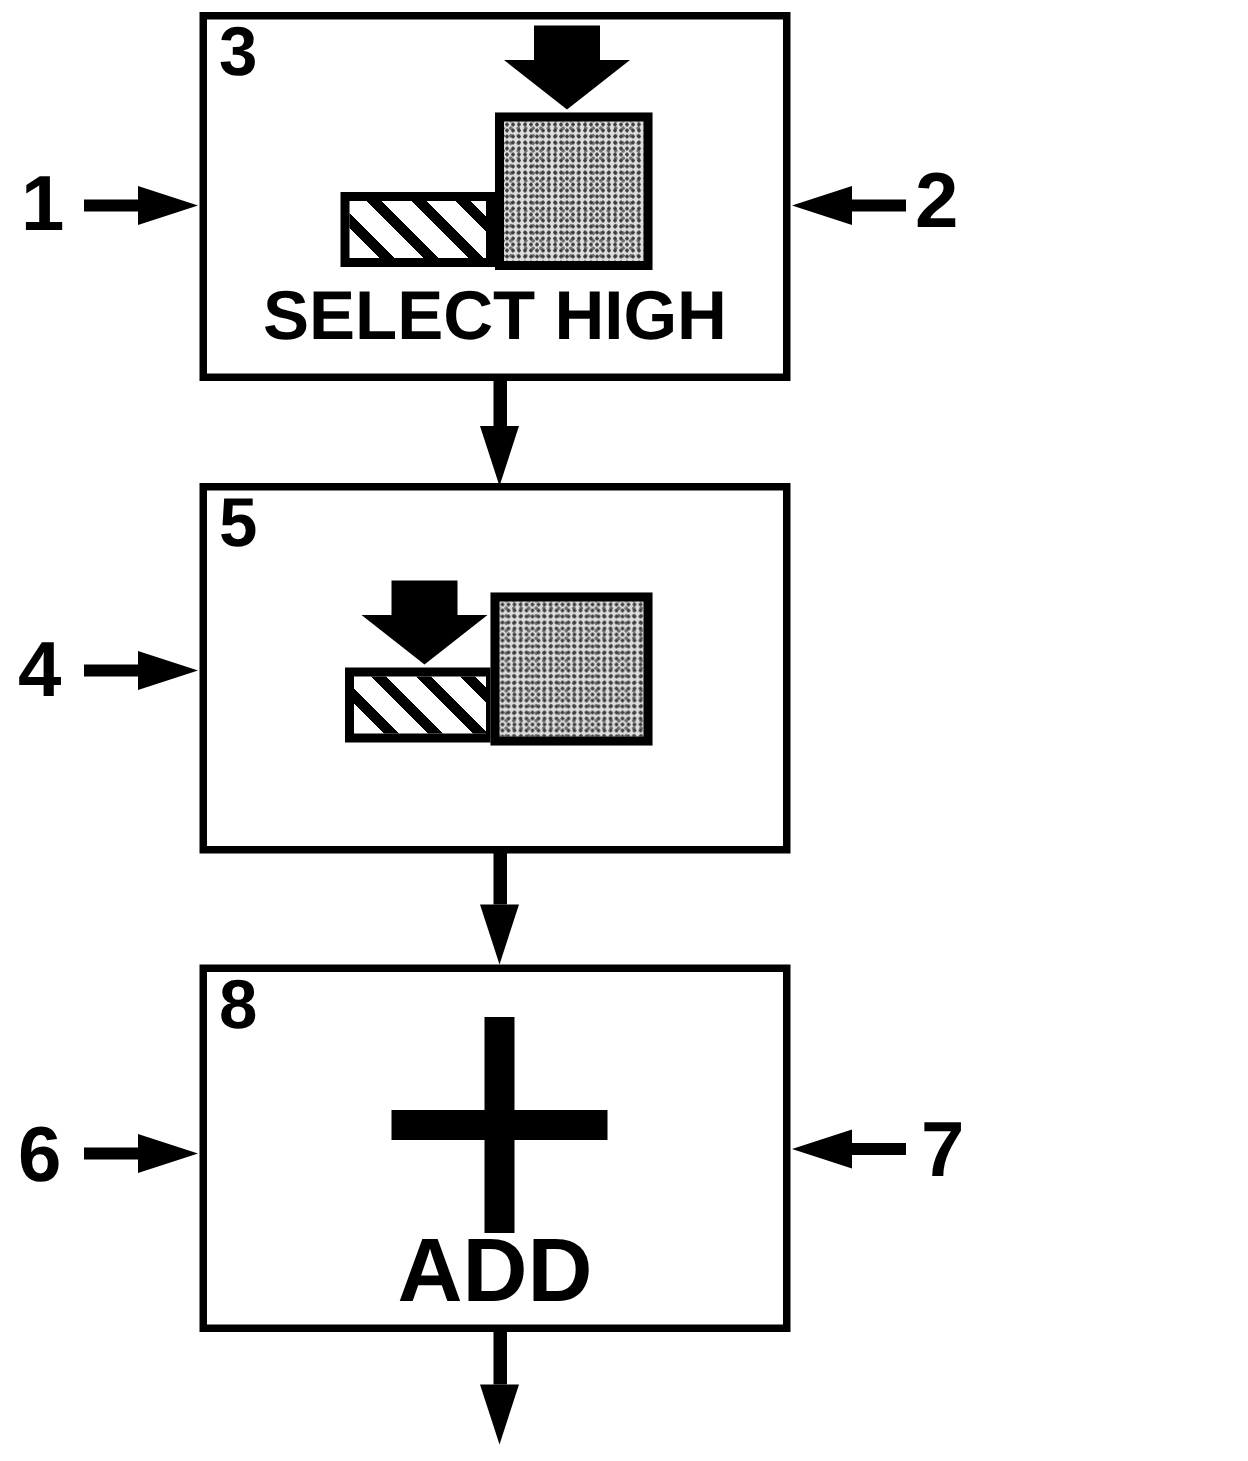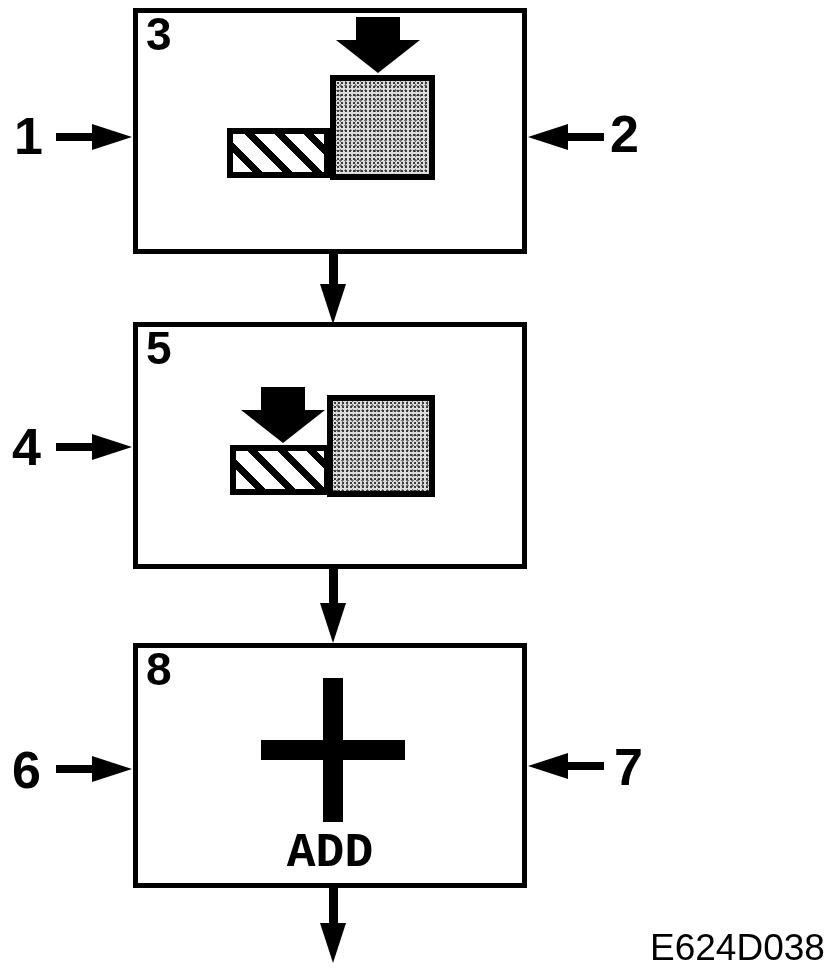--- a/index.html
+++ b/index.html
@@ -9,21 +9,21 @@
   
   .box { position:absolute; background:#fff; border:5px solid #000; box-sizing:border-box; }
   #box3 { left:133px; top:8px;   width:394px; height:246px; }
   #box5 { left:133px; top:322px; width:394px; height:247px; }
   #box8 { left:133px; top:643px; width:394px; height:245px; }
 
   .box-num { position:absolute; top:-4px; left:8px; font-size:46px; font-weight:bold; line-height:1.1; }
   .box-label { position:absolute; left:0; right:0; text-align:center; font-weight:bold; font-size:46px; line-height:1; white-space:nowrap; }
   #box3 .box-label { bottom:16px; }
   #box5 .box-label { bottom:18px; }
-  #box8 .box-label { bottom:6px; font-size:48px;font-family:Liberation Mono, monospace; }
+  #box8 .box-label { bottom:6px; font-size:60px; }
 
   
   .bar { position:absolute; border:6px solid #000; box-sizing:border-box; background:#fff; }
   .bar.gray {
     background-color:#dcdcdc;
     background-image: radial-gradient(#3a3a3a 1px, transparent 1.3px),
                       radial-gradient(#707070 1px, transparent 1.2px);
     background-size: 4px 4px, 5px 5px;
     background-position: 0 0, 2px 2px;
   }
@@ -85,20 +85,21 @@
 <div class="canvas">
 
   <div class="box" id="box3">
     <span class="box-num">3</span>
     <div class="blockarrow" id="arrow3">
       <div class="ba-shaft"></div>
       <div class="ba-head"></div>
     </div>
     <div class="bar hatch" id="bar-low3"></div>
     <div class="bar gray" id="bar-high3"></div>
+    <div class="box-label">SELECT HIGH</div>
   </div>
 
   <div class="connector" id="conn1">
     <div class="conn-shaft"></div>
     <div class="conn-head"></div>
   </div>
 
   <div class="box" id="box5">
     <span class="box-num">5</span>
     <div class="blockarrow" id="arrow5">
@@ -151,15 +152,14 @@
     <div class="shaft"></div>
     <div class="head"></div>
   </div>
 
   <span class="callout-num" id="num7">7</span>
   <div class="harrow left" id="harrow7">
     <div class="shaft"></div>
     <div class="head"></div>
   </div>
 
-  <span id="caption">E624D038</span>
 
 </div>
 
 </body></html>

